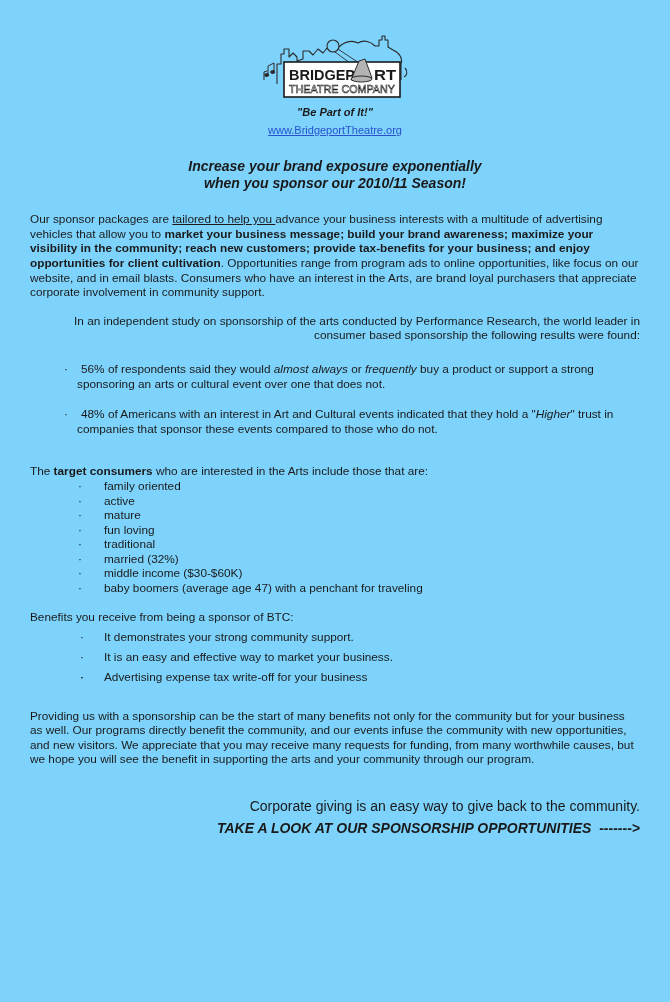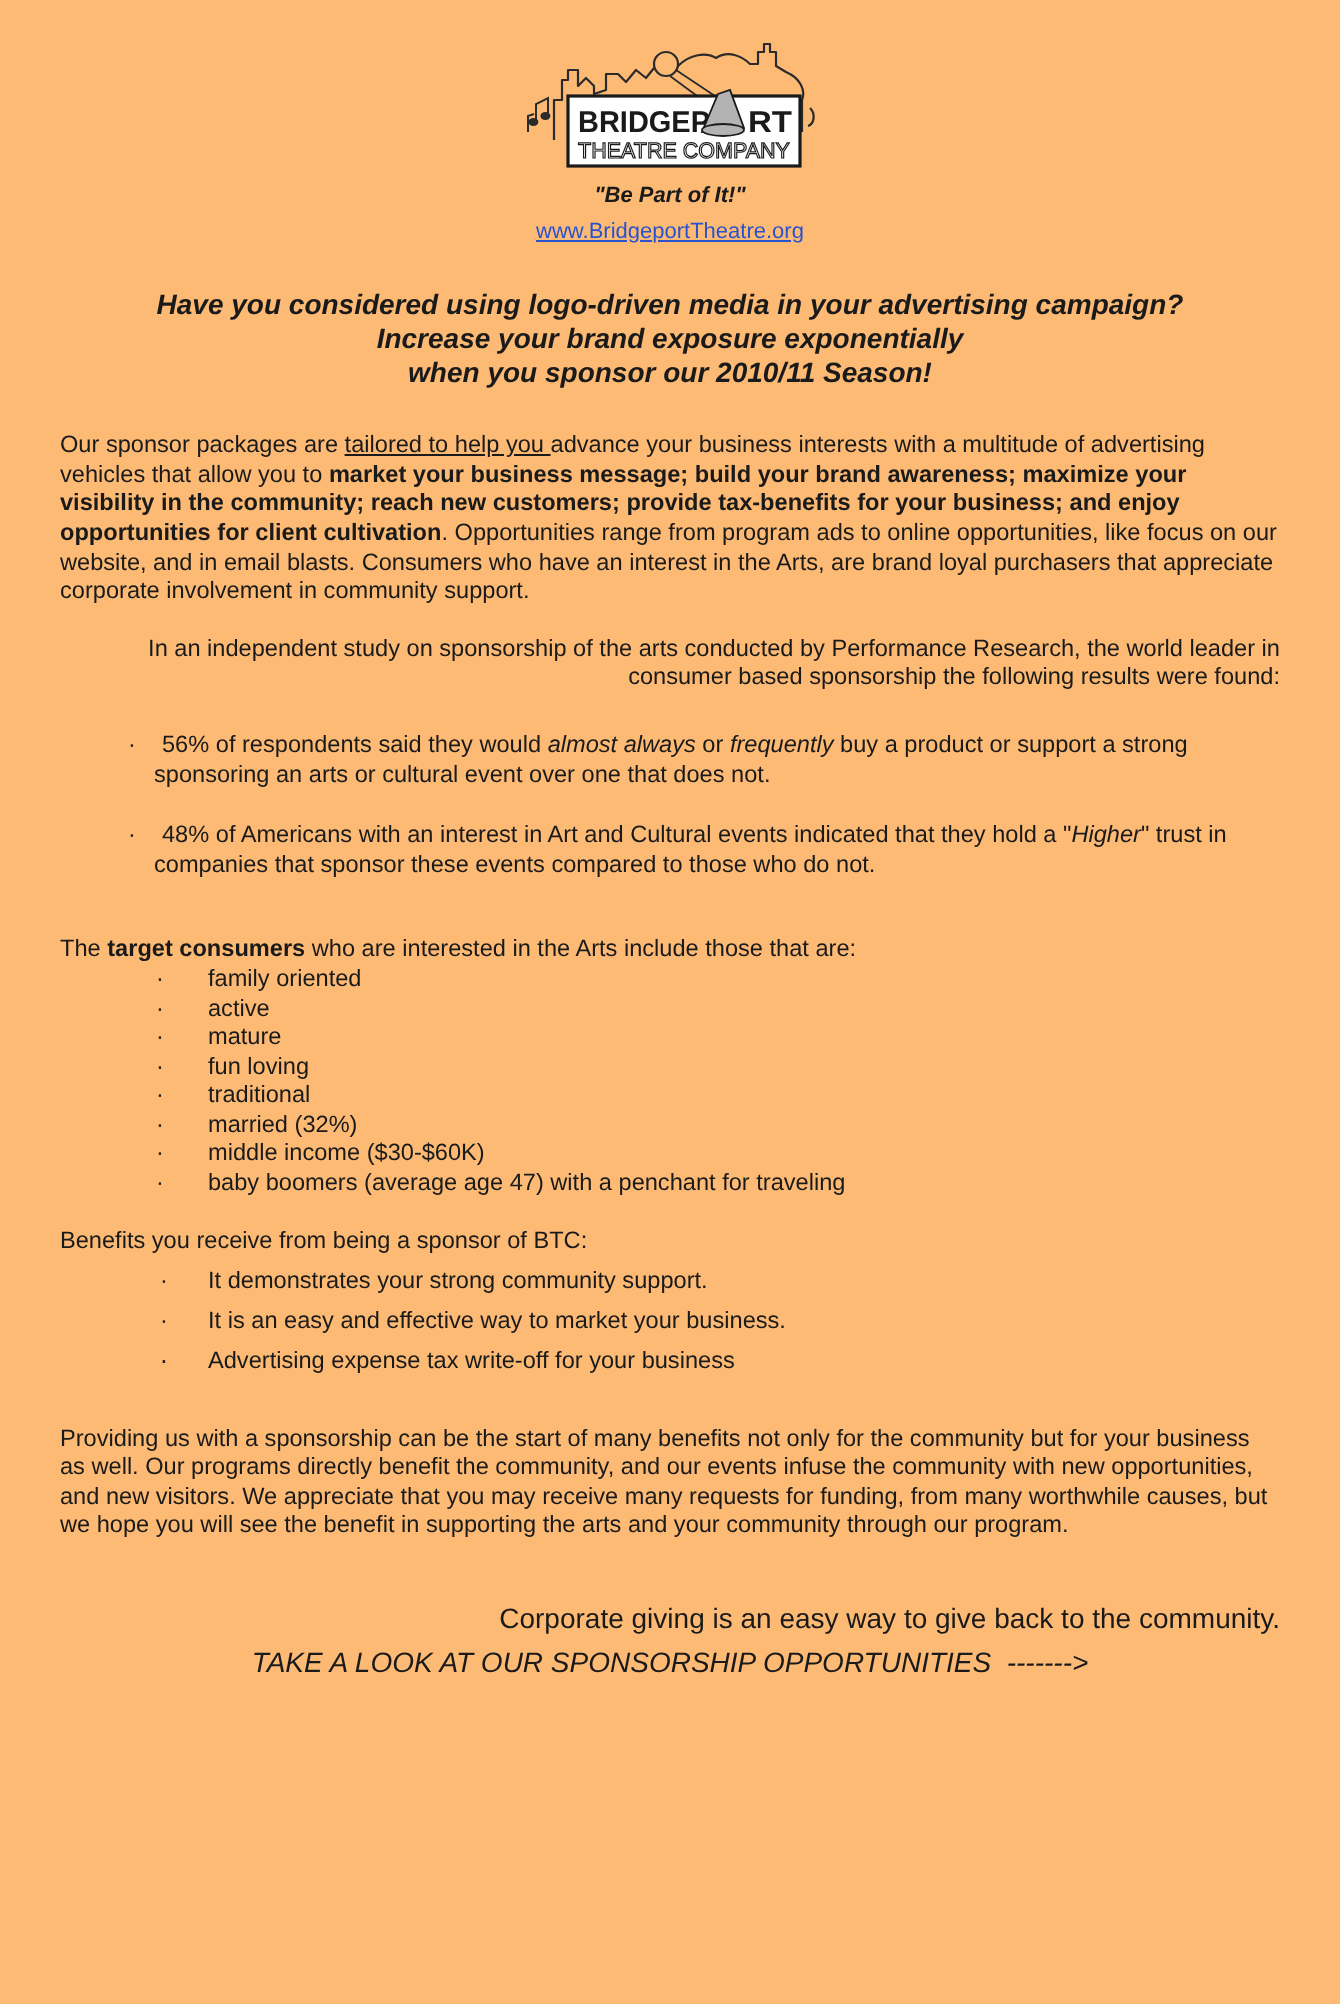--- a/index.html
+++ b/index.html
@@ -1,26 +1,26 @@
 <!DOCTYPE html>
 <html><head>
 <meta charset="utf-8">
 <style>
   * { box-sizing: border-box; }
   html, body { margin: 0; padding: 0; background: #ffffff; }
   .page {
     position: relative;
     width: 670px;
     height: 1002px;
-    background: #fdba74;
+    background: #7dd3fc;
     font-family: "Liberation Sans", "DejaVu Sans", sans-serif;
     font-size: 11.8px;
     line-height: 14.6px;
     color: #1a1a1a;
-    padding: 20px 30px 0 30px;
+    padding: 34px 30px 0 30px;
     overflow: hidden;
   }
   .header { text-align: center; }
   .logo { display: block; margin: 0 auto; width: 152px; height: 66px; }
   .tagline { margin-top: 5px; font-size: 11px; font-style: italic; font-weight: bold; }
   .website { margin-top: 3px; font-size: 11px; }
   .website a { color: #2a52cc; text-decoration: underline; cursor: pointer; }
   .headline {
     margin-top: 21px;
     text-align: center;
@@ -42,24 +42,24 @@
   .target-list li { position: relative; padding-left: 74px; }
   .target-list .dot { left: 48px; }
   .benefits-heading { margin-top: 14px; font-weight: normal; }
   .benefits-list { margin-top: 1px; }
   .benefits-list li { position: relative; padding-left: 74px; margin-top: 5.5px; }
   .benefits-list .dot { left: 50px; }
   .p-closing { margin-top: 24px; }
   .giving-line { margin-top: 31px; text-align: right; font-size: 14px; line-height: 17px; }
   .cta-line {
     margin-top: 5px;
-    text-align: center;
+    text-align: right;
     font-size: 14px;
     line-height: 17px;
-    font-weight: normal;
+    font-weight: bold;
     font-style: italic;
     white-space: pre-wrap;
   }
   .bold { font-weight: bold; }
   .italic { font-style: italic; }
   .underline { text-decoration: underline; }
   svg text { font-family: "Liberation Sans", "DejaVu Sans", sans-serif; }
 </style>
 </head>
 <body>
@@ -92,21 +92,20 @@
         <ellipse cx="102.5" cy="45" rx="10.5" ry="3" fill="#b3b3b3" stroke="#1a1a1a" stroke-width="0.9"></ellipse>
       </g>
       <text x="115" y="46" font-size="15" font-weight="bold" fill="#1a1a1a" textLength="22" lengthAdjust="spacingAndGlyphs">RT</text>
       <text x="30" y="59" font-size="11" fill="#ffffff" stroke="#1a1a1a" stroke-width="0.6" textLength="106" lengthAdjust="spacingAndGlyphs">THEATRE COMPANY</text>
     </svg>
     <div class="tagline">"Be Part of It!"</div>
     <div class="website"><a href="#">www.BridgeportTheatre.org</a></div>
   </div>
 
   <div class="headline">
-    <div>Have you considered using logo-driven media in your advertising campaign?</div>
     <div>Increase your brand exposure exponentially</div>
     <div>when you sponsor our 2010/11 Season!</div>
   </div>
 
   <p class="p-intro"><span>Our sponsor packages are </span><span class="underline">tailored to help you </span><span>advance your business interests with a multitude of advertising vehicles that allow you to </span><span class="bold">market your business message; build your brand awareness; maximize your visibility in the community; reach new customers; provide tax-benefits for your business; and enjoy opportunities for client cultivation</span><span>. Opportunities range from program ads to online opportunities, like focus on our website, and in email blasts. Consumers who have an interest in the Arts, are brand loyal purchasers that appreciate corporate involvement in community support.</span></p>
 
   <p class="p-study">In an independent study on sponsorship of the arts conducted by Performance Research, the world leader in consumer based sponsorship the following results were found:</p>
 
   <ul class="study-list">
     <li><span class="dot">·</span><span>56% of respondents said they would </span><span class="italic">almost always</span><span> or </span><span class="italic">frequently</span><span> buy a product or support a strong sponsoring an arts or cultural event over one that does not.</span></li>

